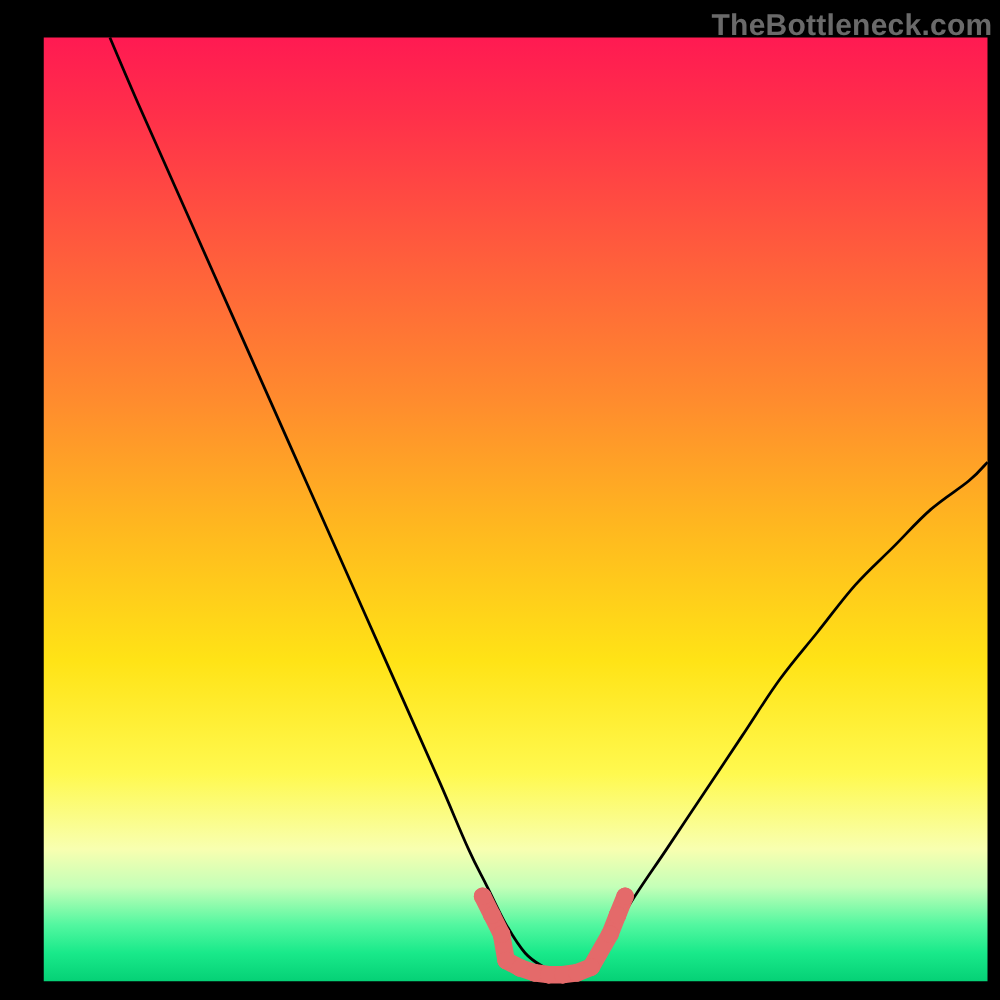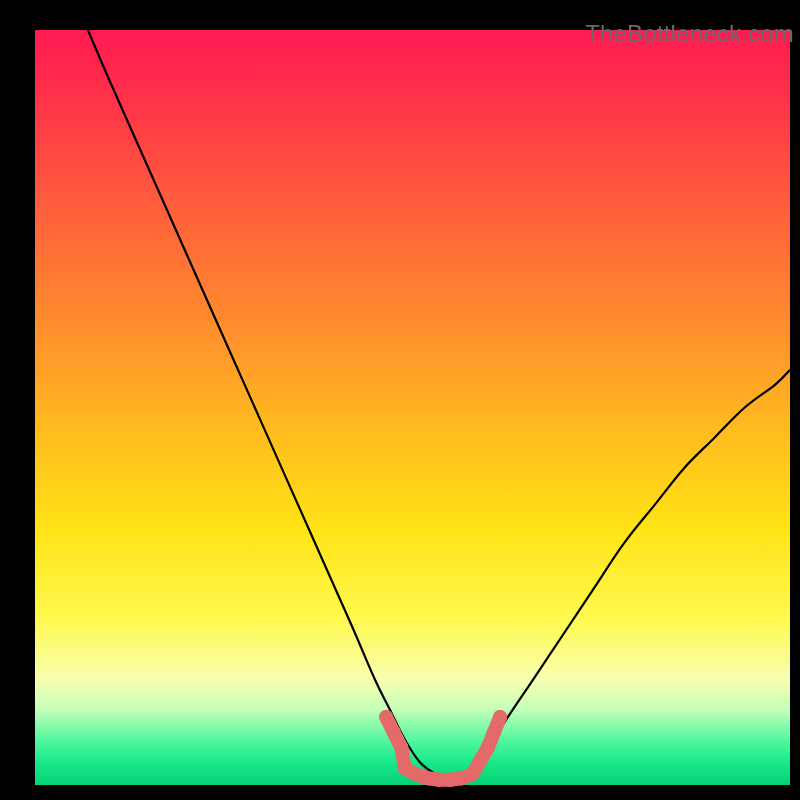--- a/index.html
+++ b/index.html
@@ -36,26 +36,26 @@
       #fff94f 78%,
       #f8ffb0 86%,
       #c4ffb8 90%,
       #53f7a0 94%,
       #19e98a 97%,
       #05d176 100%
     );
   }
   .watermark {
     position: absolute;
-    top: 20px;
+    top: 7px;
     right: 6px;
     color: #6a6a6a;
     font-size: 24px;
     letter-spacing: 0.2px;
-    font-weight: 400;
+    font-weight: 700;
     user-select: none;
     text-align: center;
   }
   svg.curve {
     position: absolute;
     left: 0;
     top: 0;
     width: 755px;
     height: 755px;
     overflow: visible;

